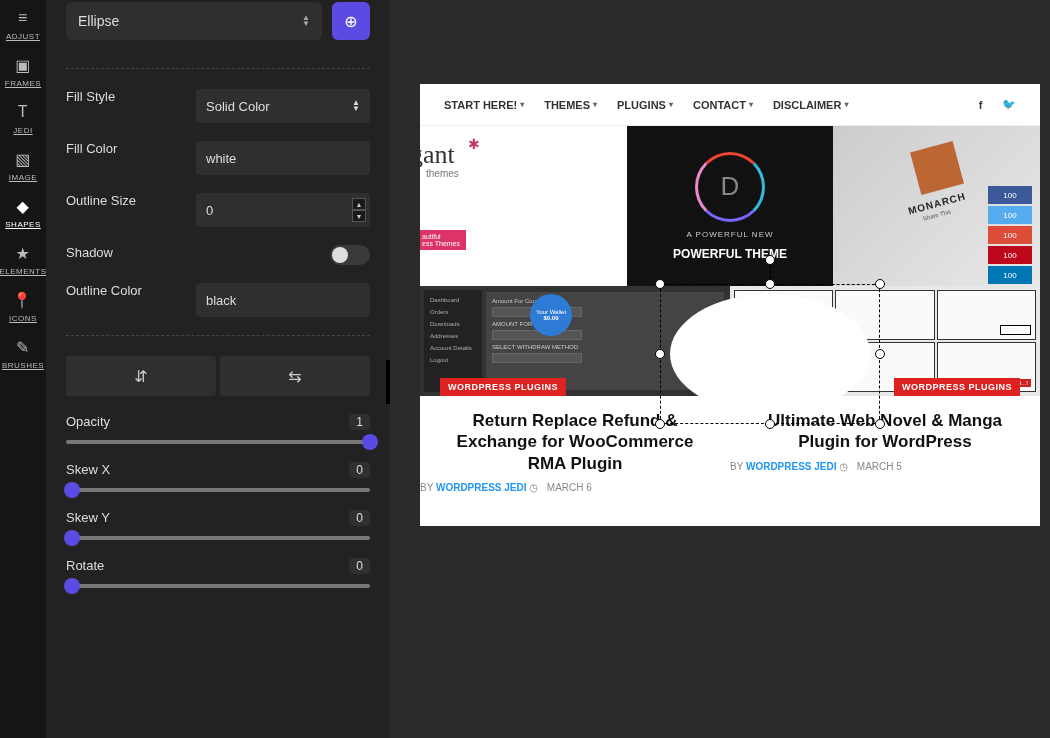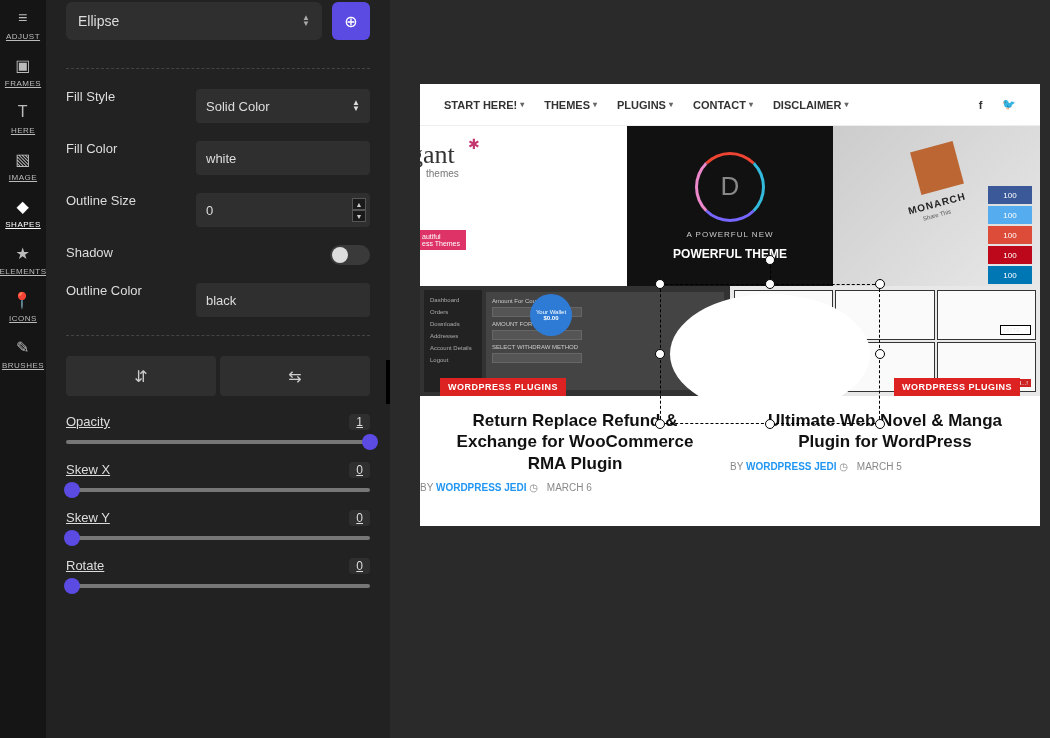--- a/index.html
+++ b/index.html
@@ -112,21 +112,21 @@
 }
 .toggle::after{content:"";position:absolute;left:2px;top:2px;width:16px;height:16px;border-radius:50%;background:#ddd;}
 
 .btn-pair { display:flex; gap:4px; margin-bottom:18px; }
 .btn-pair > div {
   flex:1; height:40px; background:#2f2f2f; border-radius:4px;
   display:flex;align-items:center;justify-content:center;color:#ccc;font-size:16px;
 }
 
 .slider-block { margin-bottom: 18px; }
-.slider-head { display:flex; justify-content:space-between; font-size:13px; margin-bottom:10px; color:#ddd;text-decoration:underline;}
+.slider-head { display:flex; justify-content:space-between; font-size:13px; margin-bottom:10px; color:#ddd;}
 .slider-head .val { background:#2f2f2f; border-radius:4px; padding:1px 7px; font-size:12px; min-width:20px; text-align:center;}
 .slider-track { position:relative; height:4px; background:#777; border-radius:2px; }
 .slider-thumb { position:absolute; top:-6px; width:16px;height:16px;border-radius:50%;background:#5b4be2; transform:translateX(-50%);}
 
 
 .collapse-handle{
   position:absolute; right:-16px; top:360px;
   width:20px;height:44px;background:#000;border-radius:0 6px 6px 0;
   display:flex;align-items:center;justify-content:center;color:#fff;font-size:14px;
 }
@@ -206,21 +206,21 @@
     <div class="nav-item">
         <span class="icon">≡</span>
         <span class="label">ADJUST</span>
       </div>
     <div class="nav-item">
         <span class="icon">▣</span>
         <span class="label">FRAMES</span>
       </div>
     <div class="nav-item">
         <span class="icon">T</span>
-        <span class="label">HERE</span>
+        <span class="label">JEDI</span>
       </div>
     <div class="nav-item">
         <span class="icon">▧</span>
         <span class="label">IMAGE</span>
       </div>
     <div class="nav-item active">
         <span class="icon">◆</span>
         <span class="label">SHAPES</span>
       </div>
     <div class="nav-item">

